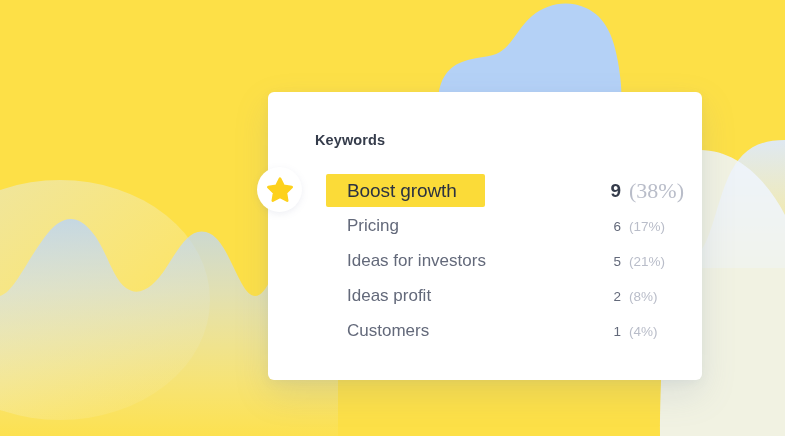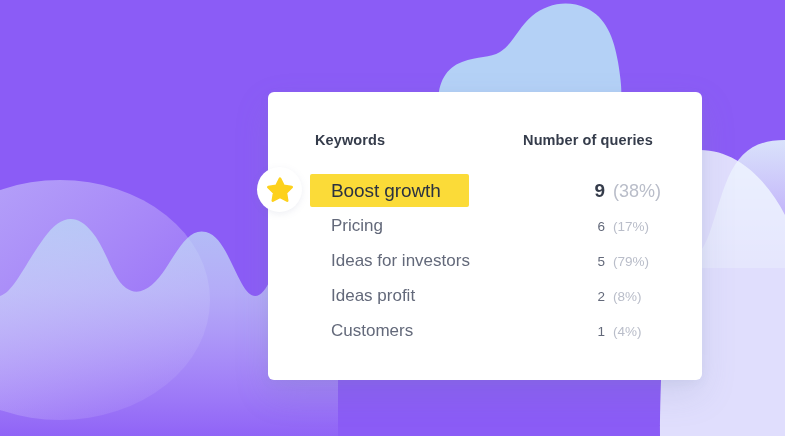--- a/index.html
+++ b/index.html
@@ -13,21 +13,21 @@
   body {
     font-family: "Liberation Sans", sans-serif;
     background: #ffffff;
     position: relative;
   }
 
   #stage {
     position: relative;
     width: 785px;
     height: 436px;
-    background: #8b5cf6;
+    background: #fde047;
     overflow: hidden;
   }
 
   
   .bg-layer {
     position: absolute;
     inset: 0;
     width: 785px;
     height: 436px;
     pointer-events: none;
@@ -76,21 +76,21 @@
     font-size: 14.5px;
     font-weight: bold;
     color: #353c4b;
     letter-spacing: 0.1px;
     white-space: nowrap;
   }
 
   
   .rows {
     position: absolute;
-    left: 0;
+    left: 16px;
     top: 81px;
     width: 434px;
     padding-left: 16px;
   }
 
   .row {
     position: relative;
     height: 35px;
     width: 434px;
   }
@@ -149,23 +149,24 @@
 
   .row.featured .row-count {
     font-size: 19px;
     font-weight: bold;
     color: #353c4b;
     left: 243px;
     width: 78px;
   }
 
   .row.featured .row-pct {
-    font-size: 18px;
+    font-size: 22px;
     color: #b9bdc9;
     left: 329px;
+    font-family: Liberation Serif, serif;
   }
 
   
   .star-badge {
     position: absolute;
     left: 257px;
     top: 167px;
     width: 45px;
     height: 45px;
     border-radius: 50%;
@@ -216,42 +217,41 @@
              C106,248 112,278 126,288 C140,298 154,286 166,268
              C180,246 190,228 206,232 C222,236 230,262 242,284
              C252,302 262,300 272,276 C284,246 296,206 314,186
              C322,176 330,172 338,176 L338,436 L0,436 Z"></path>
   </svg>
 
   <div class="card">
 
     <div class="thead">
       <div class="th-keywords">Keywords</div>
-      <div class="th-queries">Number of queries</div>
     </div>
 
     <div class="rows">
 
       <div class="row featured">
         <div class="row-highlight"></div>
         <div class="row-label">Boost growth</div>
         <div class="row-count">9</div>
         <div class="row-pct">(38%)</div>
       </div>
 
       <div class="row">
         <div class="row-label">Pricing</div>
         <div class="row-count">6</div>
         <div class="row-pct">(17%)</div>
       </div>
 
       <div class="row">
         <div class="row-label">Ideas for investors</div>
         <div class="row-count">5</div>
-        <div class="row-pct">(79%)</div>
+        <div class="row-pct">(21%)</div>
       </div>
 
       <div class="row">
         <div class="row-label">Ideas profit</div>
         <div class="row-count">2</div>
         <div class="row-pct">(8%)</div>
       </div>
 
       <div class="row">
         <div class="row-label">Customers</div>

